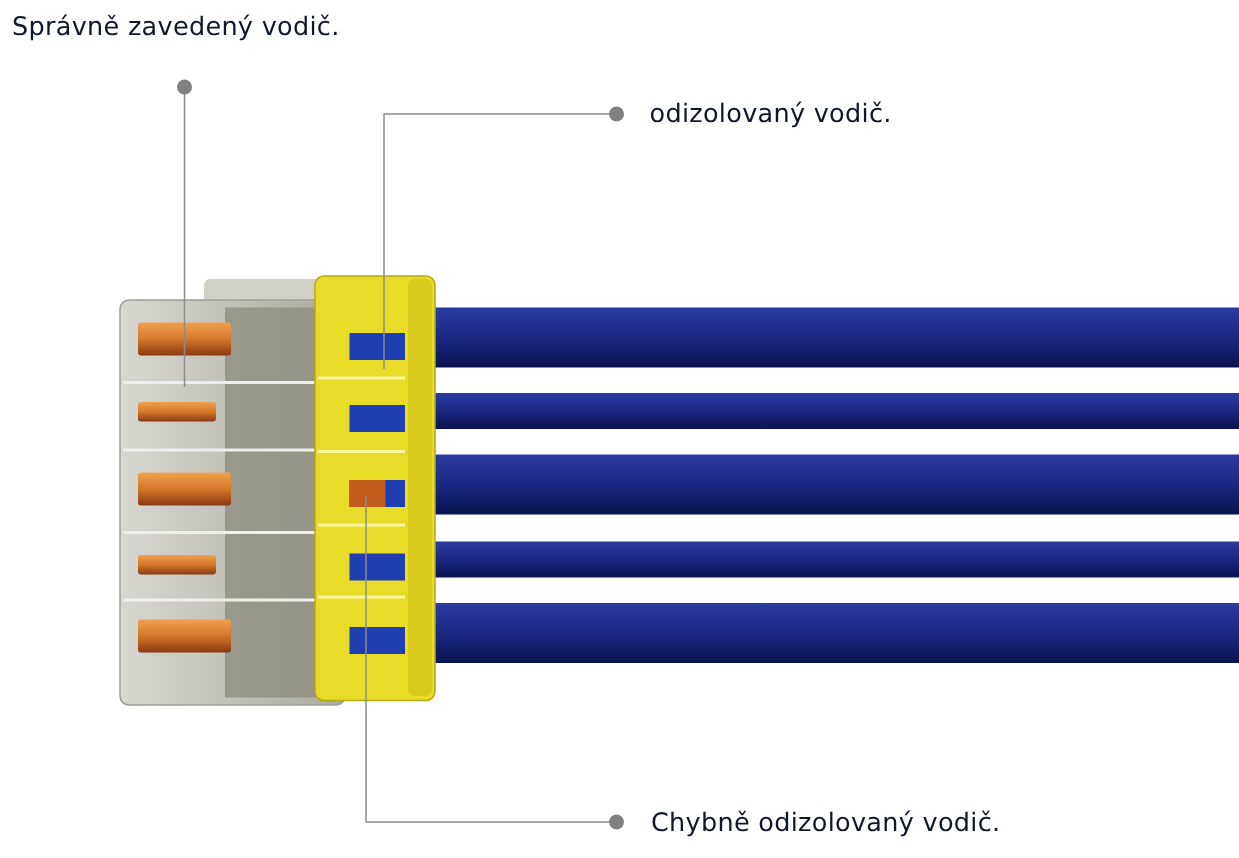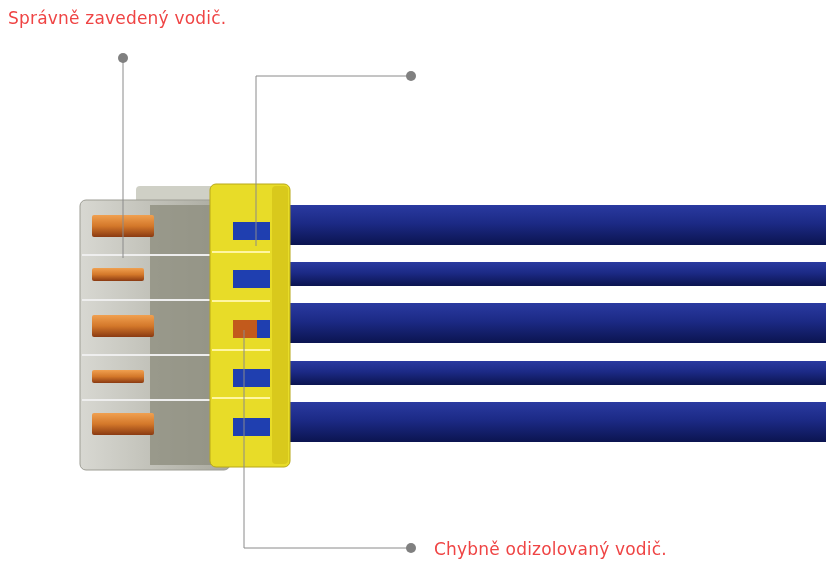--- a/index.html
+++ b/index.html
@@ -1,24 +1,25 @@
 <!DOCTYPE html>
 <html><head>
 <meta charset="utf-8">
 <style>
   html,body{margin:0;padding:0;background:#fff;}
   body{width:826px;height:572px;position:relative;overflow:hidden;font-family:"DejaVu Sans","Liberation Sans",sans-serif;}
-  .label{position:absolute;color:#ef4444;font-size:17px;line-height:24px;letter-spacing:0.2px;}
+  .label{position:absolute;color:#0f172a;font-size:17px;line-height:24px;letter-spacing:0.2px;}
   .canvas{position:absolute;left:0;top:0;width:826px;height:572px;}
 </style>
 </head>
 <body>
 
 <div class="label" style="left:8px;top:6px;">Správně zavedený vodič.</div>
 <div class="label" style="left:433px;top:64px;">
+  <div>odizolovaný vodič.</div>
 </div>
 <div class="label" style="left:434px;top:537px;">Chybně odizolovaný vodič.</div>
 
 <svg class="canvas" viewBox="0 0 826 572" xmlns="http://www.w3.org/2000/svg">
   <defs>
     <linearGradient id="wireG" x1="0" y1="0" x2="0" y2="1">
       <stop offset="0" stop-color="#2a3aa0"></stop>
       <stop offset="0.45" stop-color="#1c2a86"></stop>
       <stop offset="1" stop-color="#0b1450"></stop>
     </linearGradient>

